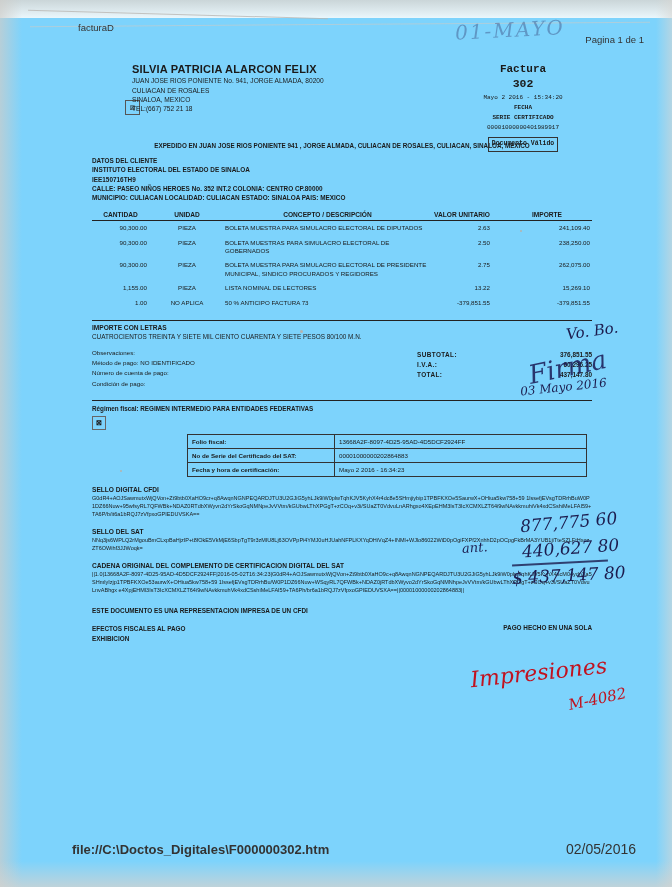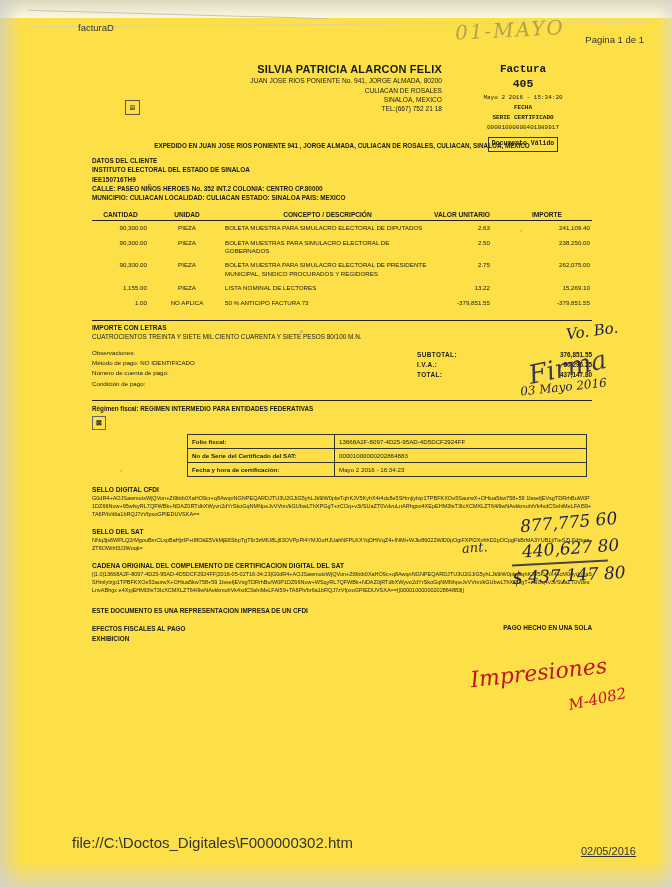--- a/index.html
+++ b/index.html
@@ -11,21 +11,21 @@
     width: 672px;
     height: 887px;
     position: relative;
     font-family: "Liberation Sans", sans-serif;
     color: #1a1a1a;
     overflow: hidden;
   }
   .page {
     position: absolute;
     inset: 0;
-    background: #fde047;
+    background: #7dd3fc;
   }
   
   .scan-edge-top {
     position: absolute; top:0; left:0; width:672px; height:18px;
     background: linear-gradient(180deg,#d8d6d2 0%, #fdfdfc 100%);
     opacity: .85;
   }
   .scan-edge-left {
     position: absolute; top:0; left:0; width:22px; height:887px;
     background: linear-gradient(90deg,#cfcdc9 0%, rgba(253,253,252,0) 100%);
@@ -52,39 +52,39 @@
 
   
   .brw {
     position: absolute;
     font-size: 9.5px;
     color: #333;
     font-family: "Liberation Sans", sans-serif;
   }
   .brw-title { left: 78px; top: 22px; }
   .brw-page  { right: 28px; top: 34px; }
-  .brw-url   { left: 72px; bottom: 36px; font-size: 15px; }
-  .brw-date  { right: 36px; bottom: 30px; font-size: 11px; text-decoration: underline; }
+  .brw-url   { left: 72px; bottom: 30px; font-size: 13px; font-weight: bold; }
+  .brw-date  { right: 36px; bottom: 30px; font-size: 14px; }
 
   
   .doc {
     position: absolute;
     left: 92px;
     top: 62px;
     width: 500px;
   }
 
   .hdr {
     position: relative;
     height: 78px;
   }
   .hdr-left {
     position: absolute;
     left: 40px; top: 0; width: 310px;
-    text-align: right;
+    text-align: left;
     line-height: 1.28;
   }
   .emisor-name {
     font-size: 11px;
     font-weight: bold;
     letter-spacing: .2px;
   }
   .emisor-rfc {
     font-size: 7.5px;
     font-weight: bold;
@@ -363,21 +363,21 @@
       <div class="stamp-box">⊠</div>
       <div class="hdr-left">
         <div class="emisor-name">SILVIA PATRICIA ALARCON FELIX</div>
         <div class="emisor-line">JUAN JOSE RIOS PONIENTE No. 941, JORGE ALMADA, 80200</div>
         <div class="emisor-line">CULIACAN DE ROSALES</div>
         <div class="emisor-line">SINALOA, MEXICO</div>
         <div class="emisor-line">TEL:(667) 752 21 18</div>
       </div>
       <div class="hdr-right">
         <div class="fact-word">Factura</div>
-        <div class="fact-num">405</div>
+        <div class="fact-num">302</div>
         <div class="fact-meta">Mayo 2 2016 - 15:34:20</div>
         <div class="fact-meta b">FECHA</div>
         <div class="fact-meta b">SERIE CERTIFICADO</div>
         <div class="fact-meta">00001000000401989917</div>
         <div class="valido">Documento Válido</div>
       </div>
     </div>
 
     <div class="expedido">EXPEDIDO EN JUAN JOSE RIOS PONIENTE 941 , JORGE ALMADA, CULIACAN DE ROSALES, CULIACAN, SINALOA, MEXICO</div>
 

